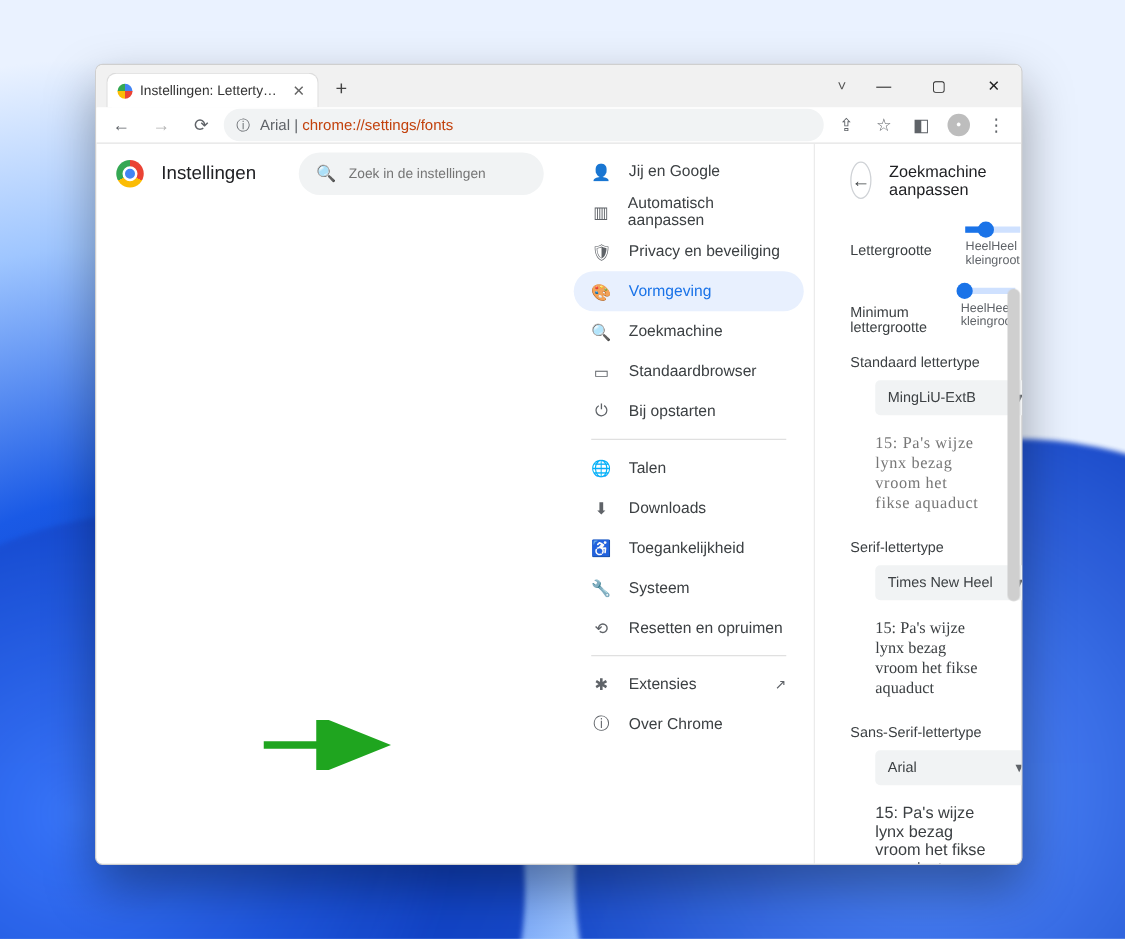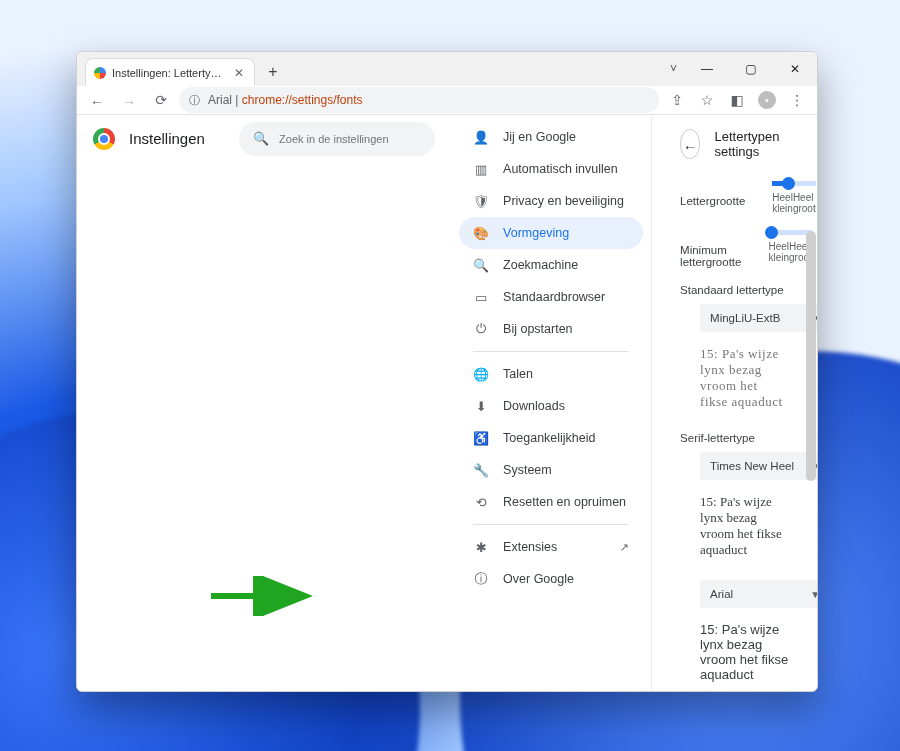--- a/index.html
+++ b/index.html
@@ -168,21 +168,21 @@
 
   <div class="cols">
     <div class="sidebar">
       <div id="sb1">
             <div class="sitem">
               <span class="sicon">👤</span>
               <span>Jij en Google</span>
             </div>
             <div class="sitem">
               <span class="sicon">▥</span>
-              <span>Automatisch invullen</span>
+              <span>Automatisch aanpassen</span>
             </div>
             <div class="sitem">
               <span class="sicon">🛡</span>
               <span>Privacy en beveiliging</span>
             </div>
             <div class="sitem active">
               <span class="sicon">🎨</span>
               <span>Vormgeving</span>
             </div>
             <div class="sitem">
@@ -223,29 +223,29 @@
           </div>
       <div class="sgroup-divider"></div>
       <div id="sb3">
             <div class="sitem">
               <span class="sicon">✱</span>
               <span>Extensies</span>
               <span class="ext-open">↗</span>
             </div>
             <div class="sitem">
               <span class="sicon">ⓘ</span>
-              <span>Over Google</span>
+              <span>Over Chrome</span>
             </div>
           </div>
     </div>
 
     <div class="main">
       <div class="page-head">
         <div class="back-btn">←</div>
-        <div class="page-title">Lettertypen settings</div>
+        <div class="page-title">Zoekmachine aanpassen</div>
       </div>
 
       <div class="slider-row">
         <div class="section-label">Lettergrootte</div>
         <div class="slider-area">
           <div class="track full">
                 <div class="thumb" style="left:22%"></div>
               </div>
           <div class="sl-labels">
                 <span>Heel klein</span>
@@ -279,20 +279,21 @@
       <div class="fontblock">
         <div class="blabel">Serif-lettertype</div>
         <div class="dropdown">
           <span>Times New Heel</span>
               <span class="arr">▼</span>
         </div>
         <div class="sample serif">15: Pa's wijze lynx bezag vroom het fikse aquaduct</div>
       </div>
 
       <div class="fontblock">
+        <div class="blabel">Sans-Serif-lettertype</div>
         <div class="dropdown">
           <span>Arial</span>
               <span class="arr">▼</span>
         </div>
         <div class="sample sans">15: Pa's wijze lynx bezag vroom het fikse aquaduct</div>
       </div>
 
       <div class="fontblock">
         <div class="dropdown">
           <span>Consolas</span>

